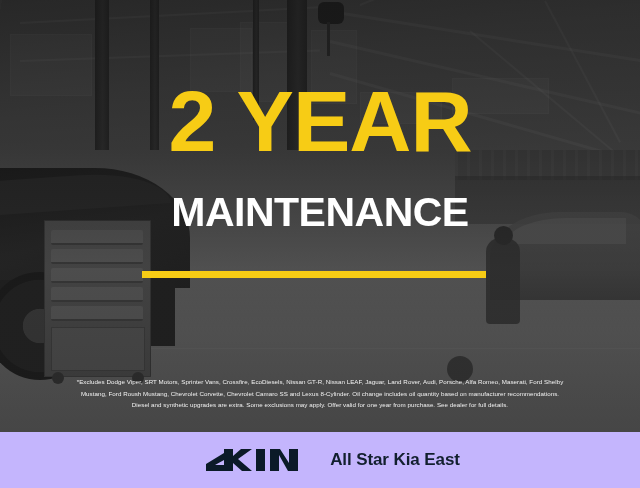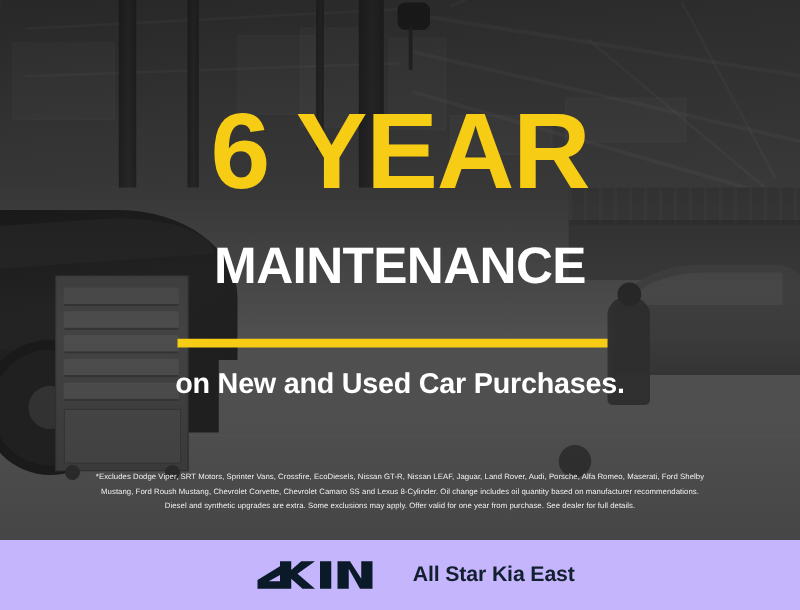--- a/index.html
+++ b/index.html
@@ -387,30 +387,29 @@
       </div>
       <div class="caster c1"></div>
       <div class="caster c2"></div>
     </div>
 
     <div class="scrim"></div>
   </div>
 
   <div class="content">
 
-    <div class="headline-year">6 YEAR</div>
+    <div class="headline-year">2 YEAR</div>
 
     <div class="headline-sub">
       <span class="l2">MAINTENANCE</span>
     </div>
 
     <div class="divider"></div>
 
     <div class="offer">
-      <span class="l2">on New and Used Car Purchases.</span>
     </div>
 
     <div class="disclaimer">
       <span>*Excludes Dodge Viper, SRT Motors, Sprinter Vans, Crossfire, EcoDiesels, Nissan GT-R, Nissan LEAF, Jaguar, Land Rover, Audi, Porsche, Alfa Romeo, Maserati, Ford Shelby</span>
       <span>Mustang, Ford Roush Mustang, Chevrolet Corvette, Chevrolet Camaro SS and Lexus 8-Cylinder. Oil change includes oil quantity based on manufacturer recommendations.</span>
       <span>Diesel and synthetic upgrades are extra. Some exclusions may apply. Offer valid for one year from purchase. See dealer for full details.</span>
     </div>
   </div>
 
   <div class="footer">

